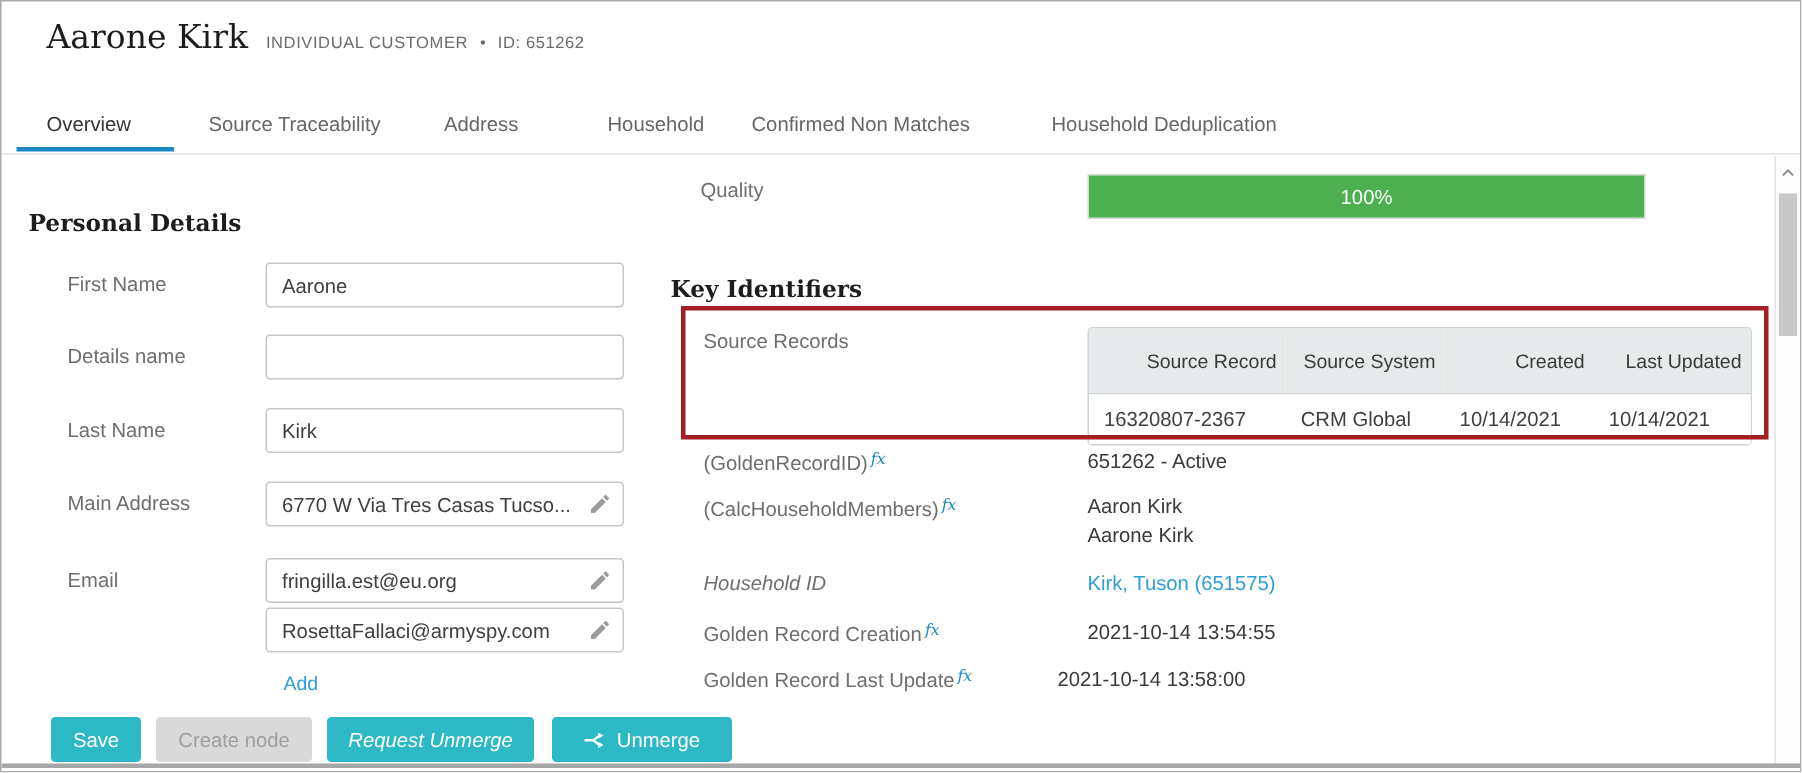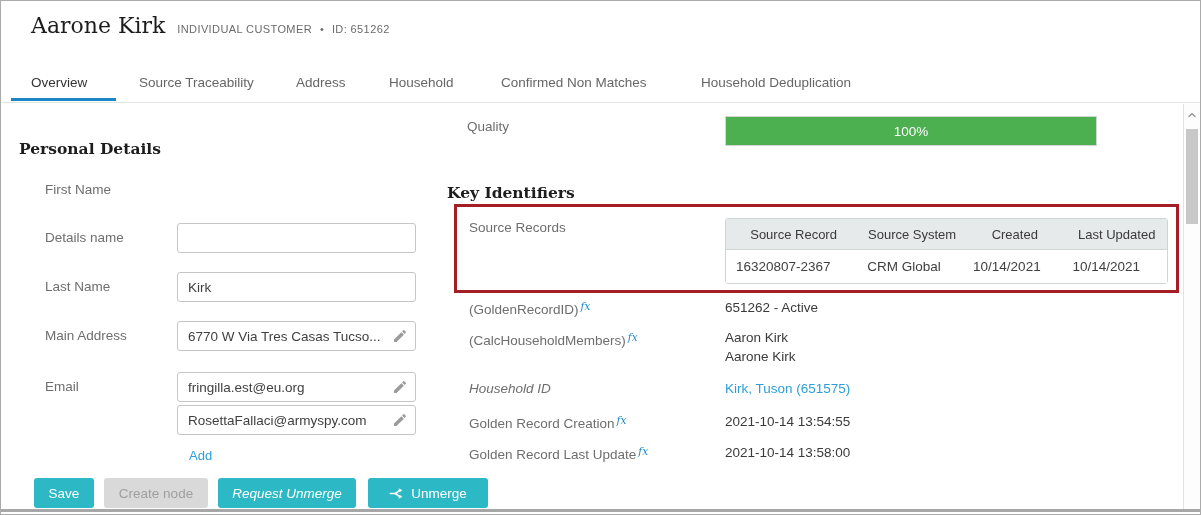--- a/index.html
+++ b/index.html
@@ -44,21 +44,21 @@
   }
   .btn.disabled { background:#d9d9d9; color:#9f9f9f; cursor:default; }
   
   .qbar { position:absolute; left:724px; top:115px; width:372px; height:30px; background:#e9e9e9; border:1px solid #d4d4d4; }
   .qfill { height:100%; background:#4caf50; display:flex; align-items:center; justify-content:center;
            color:#fff; font-size:13.5px; }
   
   .annotation { position:absolute; left:453px; top:203px; width:725px; height:89px; border:3px solid #a41e26; pointer-events:none; }
   .srct { position:absolute; left:724px; top:217px; width:443px; border:1px solid #cfd4d4; border-radius:3px;
           border-collapse:separate; border-spacing:0; font-size:13px; }
-  .srct th { background:#e7eaea; color:#3a3a3a; font-weight:400; text-align:center; height:31px;
+  .srct th { background:#e7eaea; color:#3a3a3a; font-weight:400; text-align:right; height:44px;
              padding:0 6px 0 10px; border-bottom:1px solid #cfd4d4; white-space:nowrap; }
   .srct td { background:#fff; color:#3f3f3f; height:33px; padding:0 6px 0 10px; font-size:13.5px; white-space:nowrap; }
   
   .vscroll { position:absolute; right:0; top:103px; width:17px; height:407px; background:#fdfdfd; border-left:1px solid #e3e3e3; }
   .vs-btn { position:absolute; top:2px; left:0; width:16px; height:18px; display:flex; align-items:center; justify-content:center; cursor:pointer; }
   .vs-thumb { position:absolute; top:25px; left:2px; width:12px; height:95px; background:#c8c8c8; cursor:pointer; }
   .bottom-bar { position:absolute; left:0; right:0; bottom:2px; height:3px; background:#a7a7a7; }
 </style>
 </head>
 <body>
@@ -69,30 +69,33 @@
     <span class="hdr-name">Aarone Kirk</span>
     <span class="hdr-sub">INDIVIDUAL CUSTOMER</span>
     <span class="hdr-dot">•</span>
     <span class="hdr-sub" style="margin-left:0;">ID: 651262</span>
   </div>
 
   <div class="tabs">
     <div class="tab active" style="left:30px;">Overview</div>
     <div class="tab" style="left:138px;">Source Traceability</div>
     <div class="tab" style="left:295px;">Address</div>
-    <div class="tab" style="left:388px;">Household</div>
+    <div class="tab" style="left:404px;">Household</div>
     <div class="tab" style="left:500px;">Confirmed Non Matches</div>
     <div class="tab" style="left:700px;">Household Deduplication</div>
     <div class="tab-underline"></div>
     <div class="tabs-hairline"></div>
   </div>
 
   <div class="serif-heading" style="left:18px; top:138px;">Personal Details</div>
 
   <span class="lbl" style="left:44px; top:181px;">First Name</span>
+  <div class="inwrap" style="left:176px; top:174px;">
+    <input class="tin" value="Aarone" style="">
+  </div>
 
   <span class="lbl" style="left:44px; top:229px;">Details name</span>
   <div class="inwrap" style="left:176px; top:222px;">
     <input class="tin" value="" style="">
   </div>
 
   <span class="lbl" style="left:44px; top:278px;">Last Name</span>
   <div class="inwrap" style="left:176px; top:271px;">
     <input class="tin" value="Kirk" style="">
   </div>
@@ -176,21 +179,21 @@
   <span class="val" style="left:724px; top:329px;">Aaron Kirk</span>
   <span class="val" style="left:724px; top:348px;">Aarone Kirk</span>
 
   <span class="lbl" style="left:468px; top:380px;font-style:italic;">Household ID</span>
   <a class="val link" style="left:724px; top:380px;">Kirk, Tuson (651575)</a>
 
   <span class="lbl" style="left:468px; top:413px;"><span>Golden Record Creation</span><sup class="fx">fx</sup></span>
   <span class="val" style="left:724px; top:413px;">2021-10-14 13:54:55</span>
 
   <span class="lbl" style="left:468px; top:444px;"><span>Golden Record Last Update</span><sup class="fx">fx</sup></span>
-  <span class="val" style="left:724px; top:444px;">2021-10-14 13:58:00</span>
+  <span class="val" style="left:704px; top:444px;">2021-10-14 13:58:00</span>
 
   <div class="vscroll">
     <div class="vs-btn">
       <svg width="12" height="12" viewBox="0 0 16 16">
         <path d="M4 10l4-4 4 4" stroke="#8a8a8a" stroke-width="1.6" fill="none" stroke-linecap="round"></path>
       </svg>
     </div>
     <div class="vs-thumb"></div>
   </div>
 

